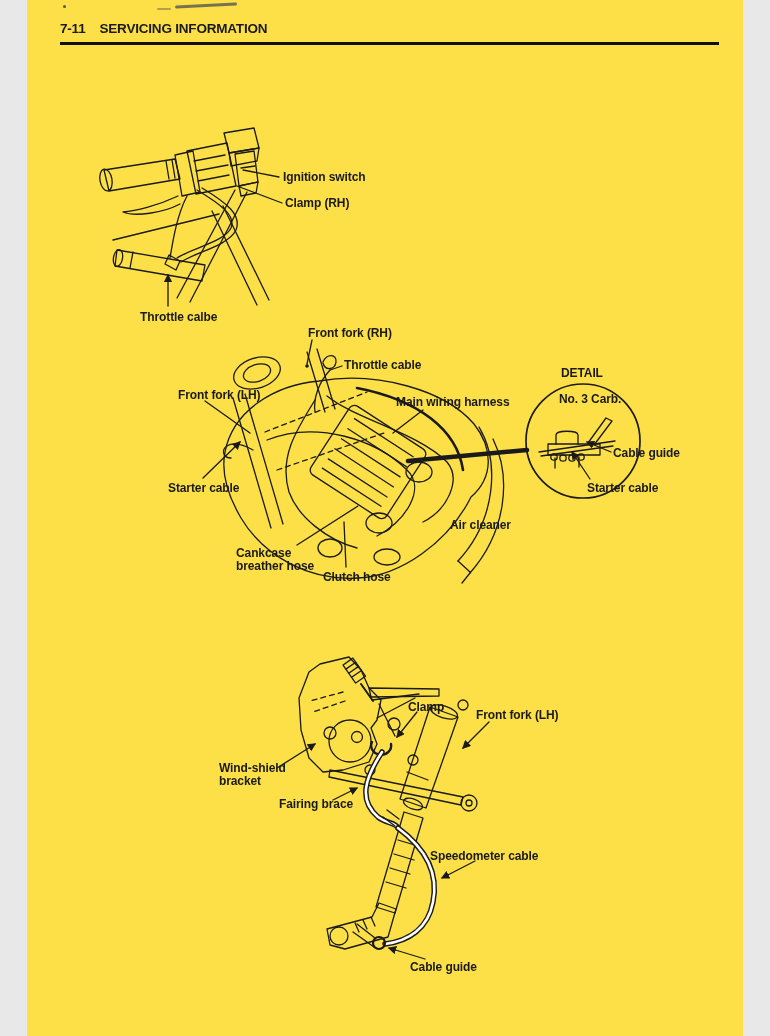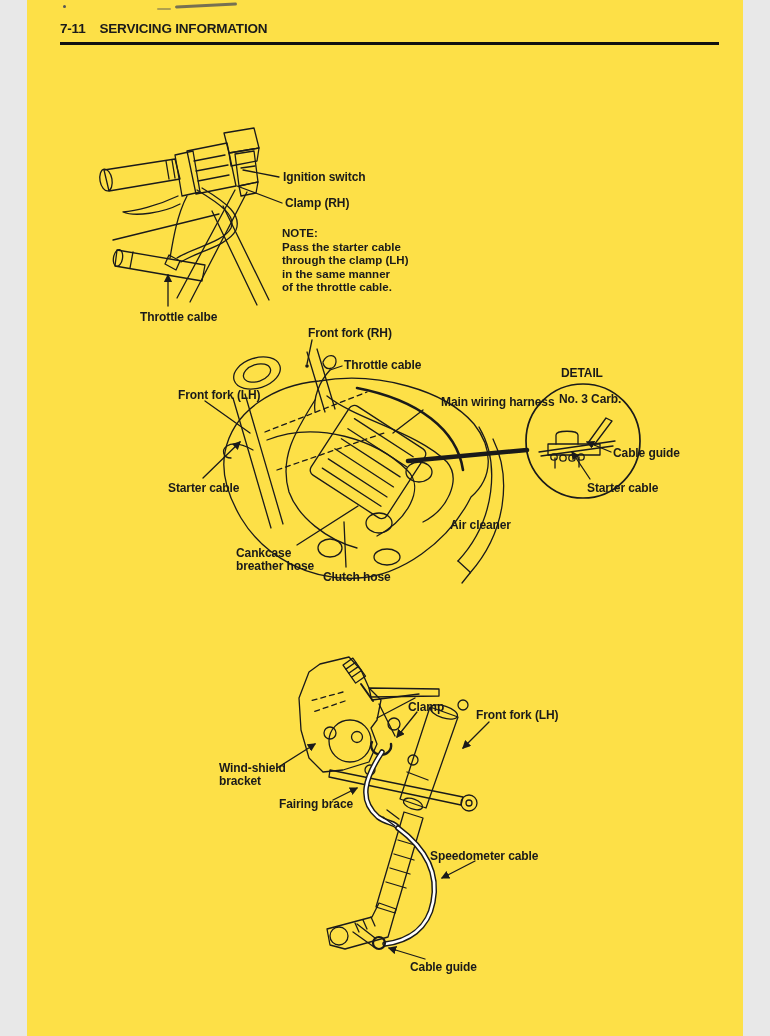--- a/index.html
+++ b/index.html
@@ -207,33 +207,26 @@
       <path d="M462,722 L436,748" marker-end="url(#arr)"></path>
       <path d="M250,768 L288,744" marker-end="url(#arr)"></path>
       <path d="M306,800 L330,788" marker-end="url(#arr)"></path>
       <path d="M448,861 L415,878" marker-end="url(#arr)"></path>
       <path d="M398,959 L362,948" marker-end="url(#arr)"></path>
     </g>
   </svg>
 
   <div class="lbl" style="left:256px;top:171px;">Ignition switch</div>
   <div class="lbl" style="left:258px;top:197px;">Clamp (RH)</div>
-  <div class="note">
-    <div>NOTE:</div>
-    <div>Pass the starter cable</div>
-    <div>through the clamp (LH)</div>
-    <div>in the same manner</div>
-    <div>of the throttle cable.</div>
-  </div>
   <div class="lbl" style="left:113px;top:311px;">Throttle calbe</div>
 
   <div class="lbl" style="left:249px;top:327px;padding-left:32px;">Front fork (RH)</div>
   <div class="lbl" style="left:317px;top:359px;">Throttle cable</div>
   <div class="lbl" style="left:151px;top:389px;">Front fork (LH)</div>
-  <div class="lbl" style="left:369px;top:396px;margin-left:45px;">Main wiring harness</div>
+  <div class="lbl" style="left:369px;top:396px;">Main wiring harness</div>
   <div class="lbl" style="left:141px;top:482px;">Starter cable</div>
   <div class="lbl" style="left:423px;top:519px;text-align:right;">Air cleaner</div>
   <div class="lbl" style="left:209px;top:547px;">
     <div>Cankcase</div>
     <div>breather hose</div>
   </div>
   <div class="lbl" style="left:296px;top:571px;">Clutch hose</div>
   <div class="lbl" style="left:510px;top:367px;padding-left:24px;">DETAIL</div>
   <div class="lbl" style="left:501px;top:393px;padding-left:31px;">No. 3 Carb.</div>
   <div class="lbl" style="left:586px;top:447px;">Cable guide</div>

